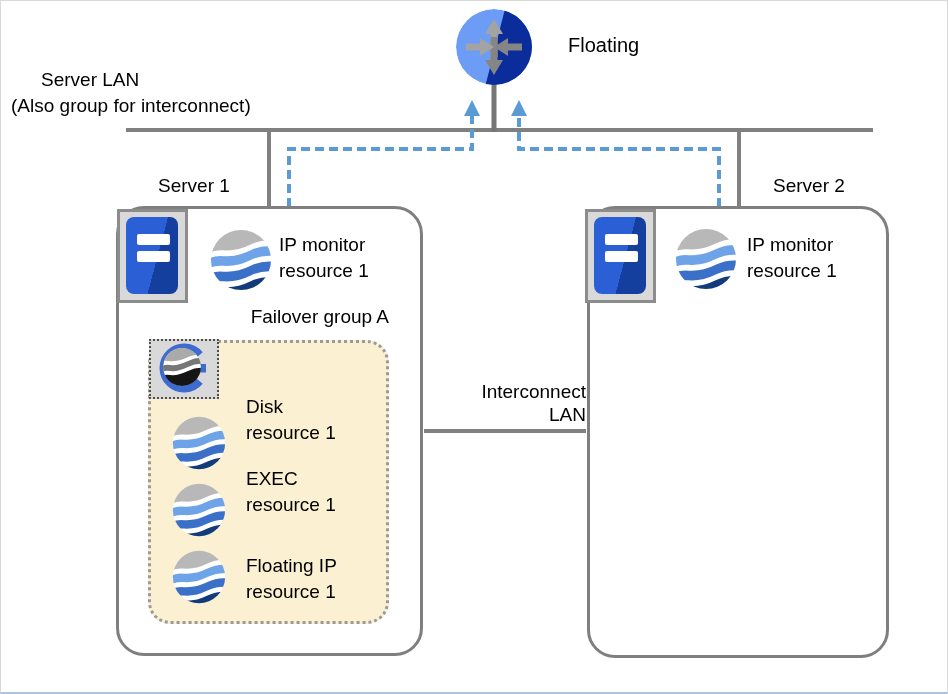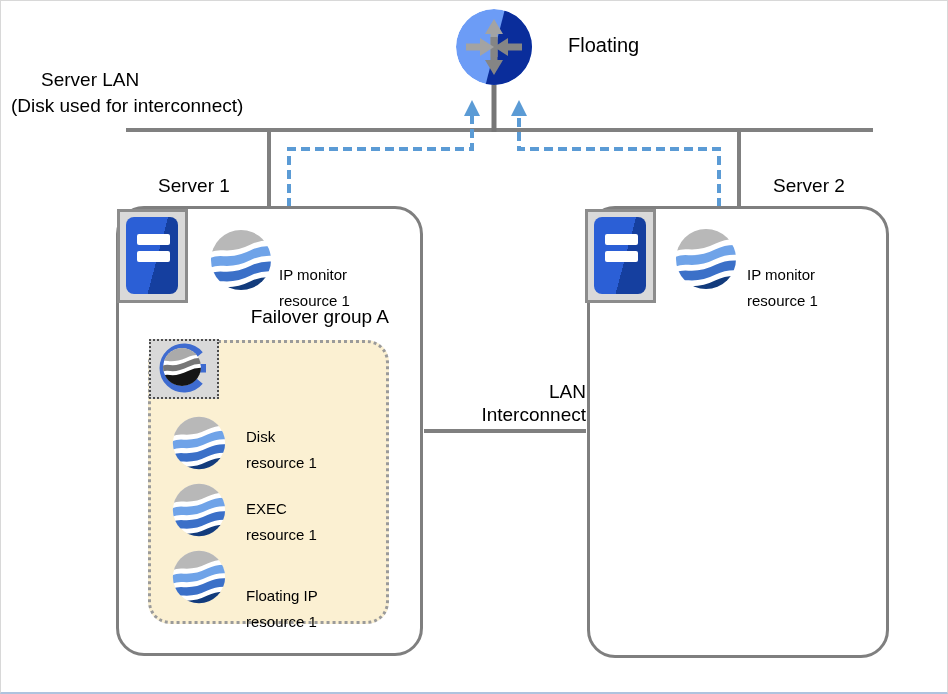--- a/index.html
+++ b/index.html
@@ -9,21 +9,21 @@
     box-sizing:border-box;
     background:#ffffff;
     border:1px solid #d8d8d8;
     border-bottom:2px solid #aec3de;
     font-family:"Liberation Sans", sans-serif;
     color:#000;
     overflow:hidden;
   }
   .lines-layer{position:absolute;left:0;top:0;z-index:1;}
   .txt{position:absolute;z-index:4;font-size:19px;line-height:25px;white-space:nowrap;}
-  .txt2{position:absolute;z-index:4;font-size:15px;line-height:26px;white-space:nowrap;margin-top:30px;}
+  .txt2{position:absolute;z-index:4;font-size:19px;line-height:26px;white-space:nowrap;}
   .server-box{
     position:absolute;z-index:2;background:#fff;
     border:3px solid #7f7f7f;border-radius:28px;
   }
   .failover-box{
     position:absolute;z-index:2;
     left:147px;top:339px;width:235px;height:278px;
     background:#fbf0d2;
     border:3px dotted #9a9a9a;border-radius:22px;
   }
@@ -112,21 +112,21 @@
       <polygon points="40,68 31,53 49,53" fill="#858585"></polygon>
       <line x1="12" y1="40" x2="27" y2="40" stroke="#a3a3a3" stroke-width="7"></line>
       <polygon points="40,40 26,31 26,49" fill="#a3a3a3"></polygon>
       <line x1="68" y1="40" x2="53" y2="40" stroke="#858585" stroke-width="7"></line>
       <polygon points="40,40 54,31 54,49" fill="#858585"></polygon>
     </g>
   </svg>
   <div class="txt" style="left:567px;top:32px;font-size:20px">Floating</div>
 
   <div class="txt" style="left:40px;top:66px">Server LAN</div>
-  <div class="txt" style="left:10px;top:92px">(Disk used for interconnect)</div>
+  <div class="txt" style="left:10px;top:92px">(Also group for interconnect)</div>
 
   <div class="txt" style="left:157px;top:172px">Server 1</div>
   <div class="txt" style="left:772px;top:172px">Server 2</div>
 
   <div class="server-box" style="left:115px;top:205px;width:301px;height:444px"></div>
   <div class="server-box" style="left:586px;top:205px;width:296px;height:446px"></div>
 
   <div class="icon-square" style="left:116px;top:208px">
     <div class="tower">
       <div class="bar bar1"></div>
@@ -187,17 +187,17 @@
 
   <svg class="abs-svg" style="left:171px;top:549px" width="54" height="54" viewBox="0 0 64 64">
       <use href="#globe-icon"></use>
     </svg>
   <div class="txt2" style="left:245px;top:552px">
     <div>Floating IP</div>
     <div>resource 1</div>
   </div>
 
   <div class="txt center" style="left:423px;top:379px;width:162px;line-height:23px">
+    <div>Interconnect</div>
     <div>LAN</div>
-    <div>Interconnect</div>
   </div>
 
 </div>
 
 </body></html>

